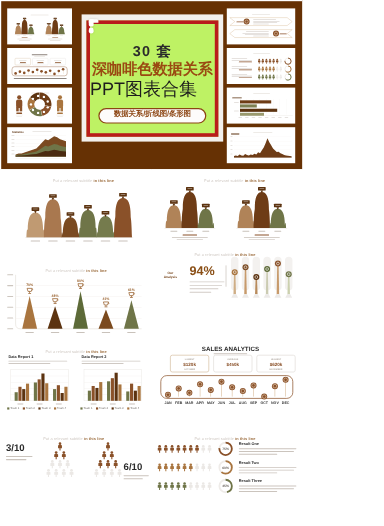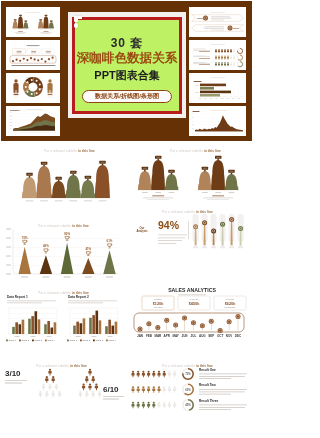--- a/index.html
+++ b/index.html
@@ -23,22 +23,22 @@
   .card-inner{position:absolute;left:4px;top:5px;right:4px;bottom:4px;
         background:#bef264;border:3px solid #b91c1c;}
   .clip{position:absolute;left:6px;top:3.5px;width:11px;height:14px;z-index:5;
         filter:drop-shadow(0.7px 0.7px 0.9px rgba(90,70,55,.22));}
   .clip b{position:absolute;background:#fff;display:block;}
 
   .t-num{position:absolute;left:0;right:0;top:17px;text-align:center;
          font-size:12px;font-weight:bold;color:#2b2b2b;letter-spacing:1px;line-height:13px;}
   .t-cn{position:absolute;left:0;right:0;top:31px;text-align:center;
         font-size:12.6px;font-weight:bold;color:#9a4a12;letter-spacing:0px;line-height:14px;}
-  .t-main{position:absolute;left:0;right:0;top:47px;text-align:center;
-        font-size:11px;font-weight:bold;color:#1d1d1d;letter-spacing:0px;line-height:16px;}
+  .t-main{position:absolute;left:0;right:0;top:47px;text-align:left;
+        font-size:15px;font-weight:normal;color:#1d1d1d;letter-spacing:0px;line-height:16px;}
   .badge{position:absolute;left:50%;top:69.5px;transform:translateX(-50%);
         padding:1.8px 12px 2.5px;border:1.3px solid #8c4513;border-radius:10px;
         background:#fdfcfb;font-size:6.2px;color:#8c4513;white-space:nowrap;font-weight:bold;
         line-height:7px;letter-spacing:-0.1px;}
 
   
   .slide{position:absolute;background:#fff;overflow:hidden;}
   .sub{position:absolute;font-size:3.2px;color:#cfc8c2;letter-spacing:.1px;white-space:nowrap;
        transform-origin:left top;}
   .sub i{color:#9a6a3a;font-style:normal;font-weight:bold;}

